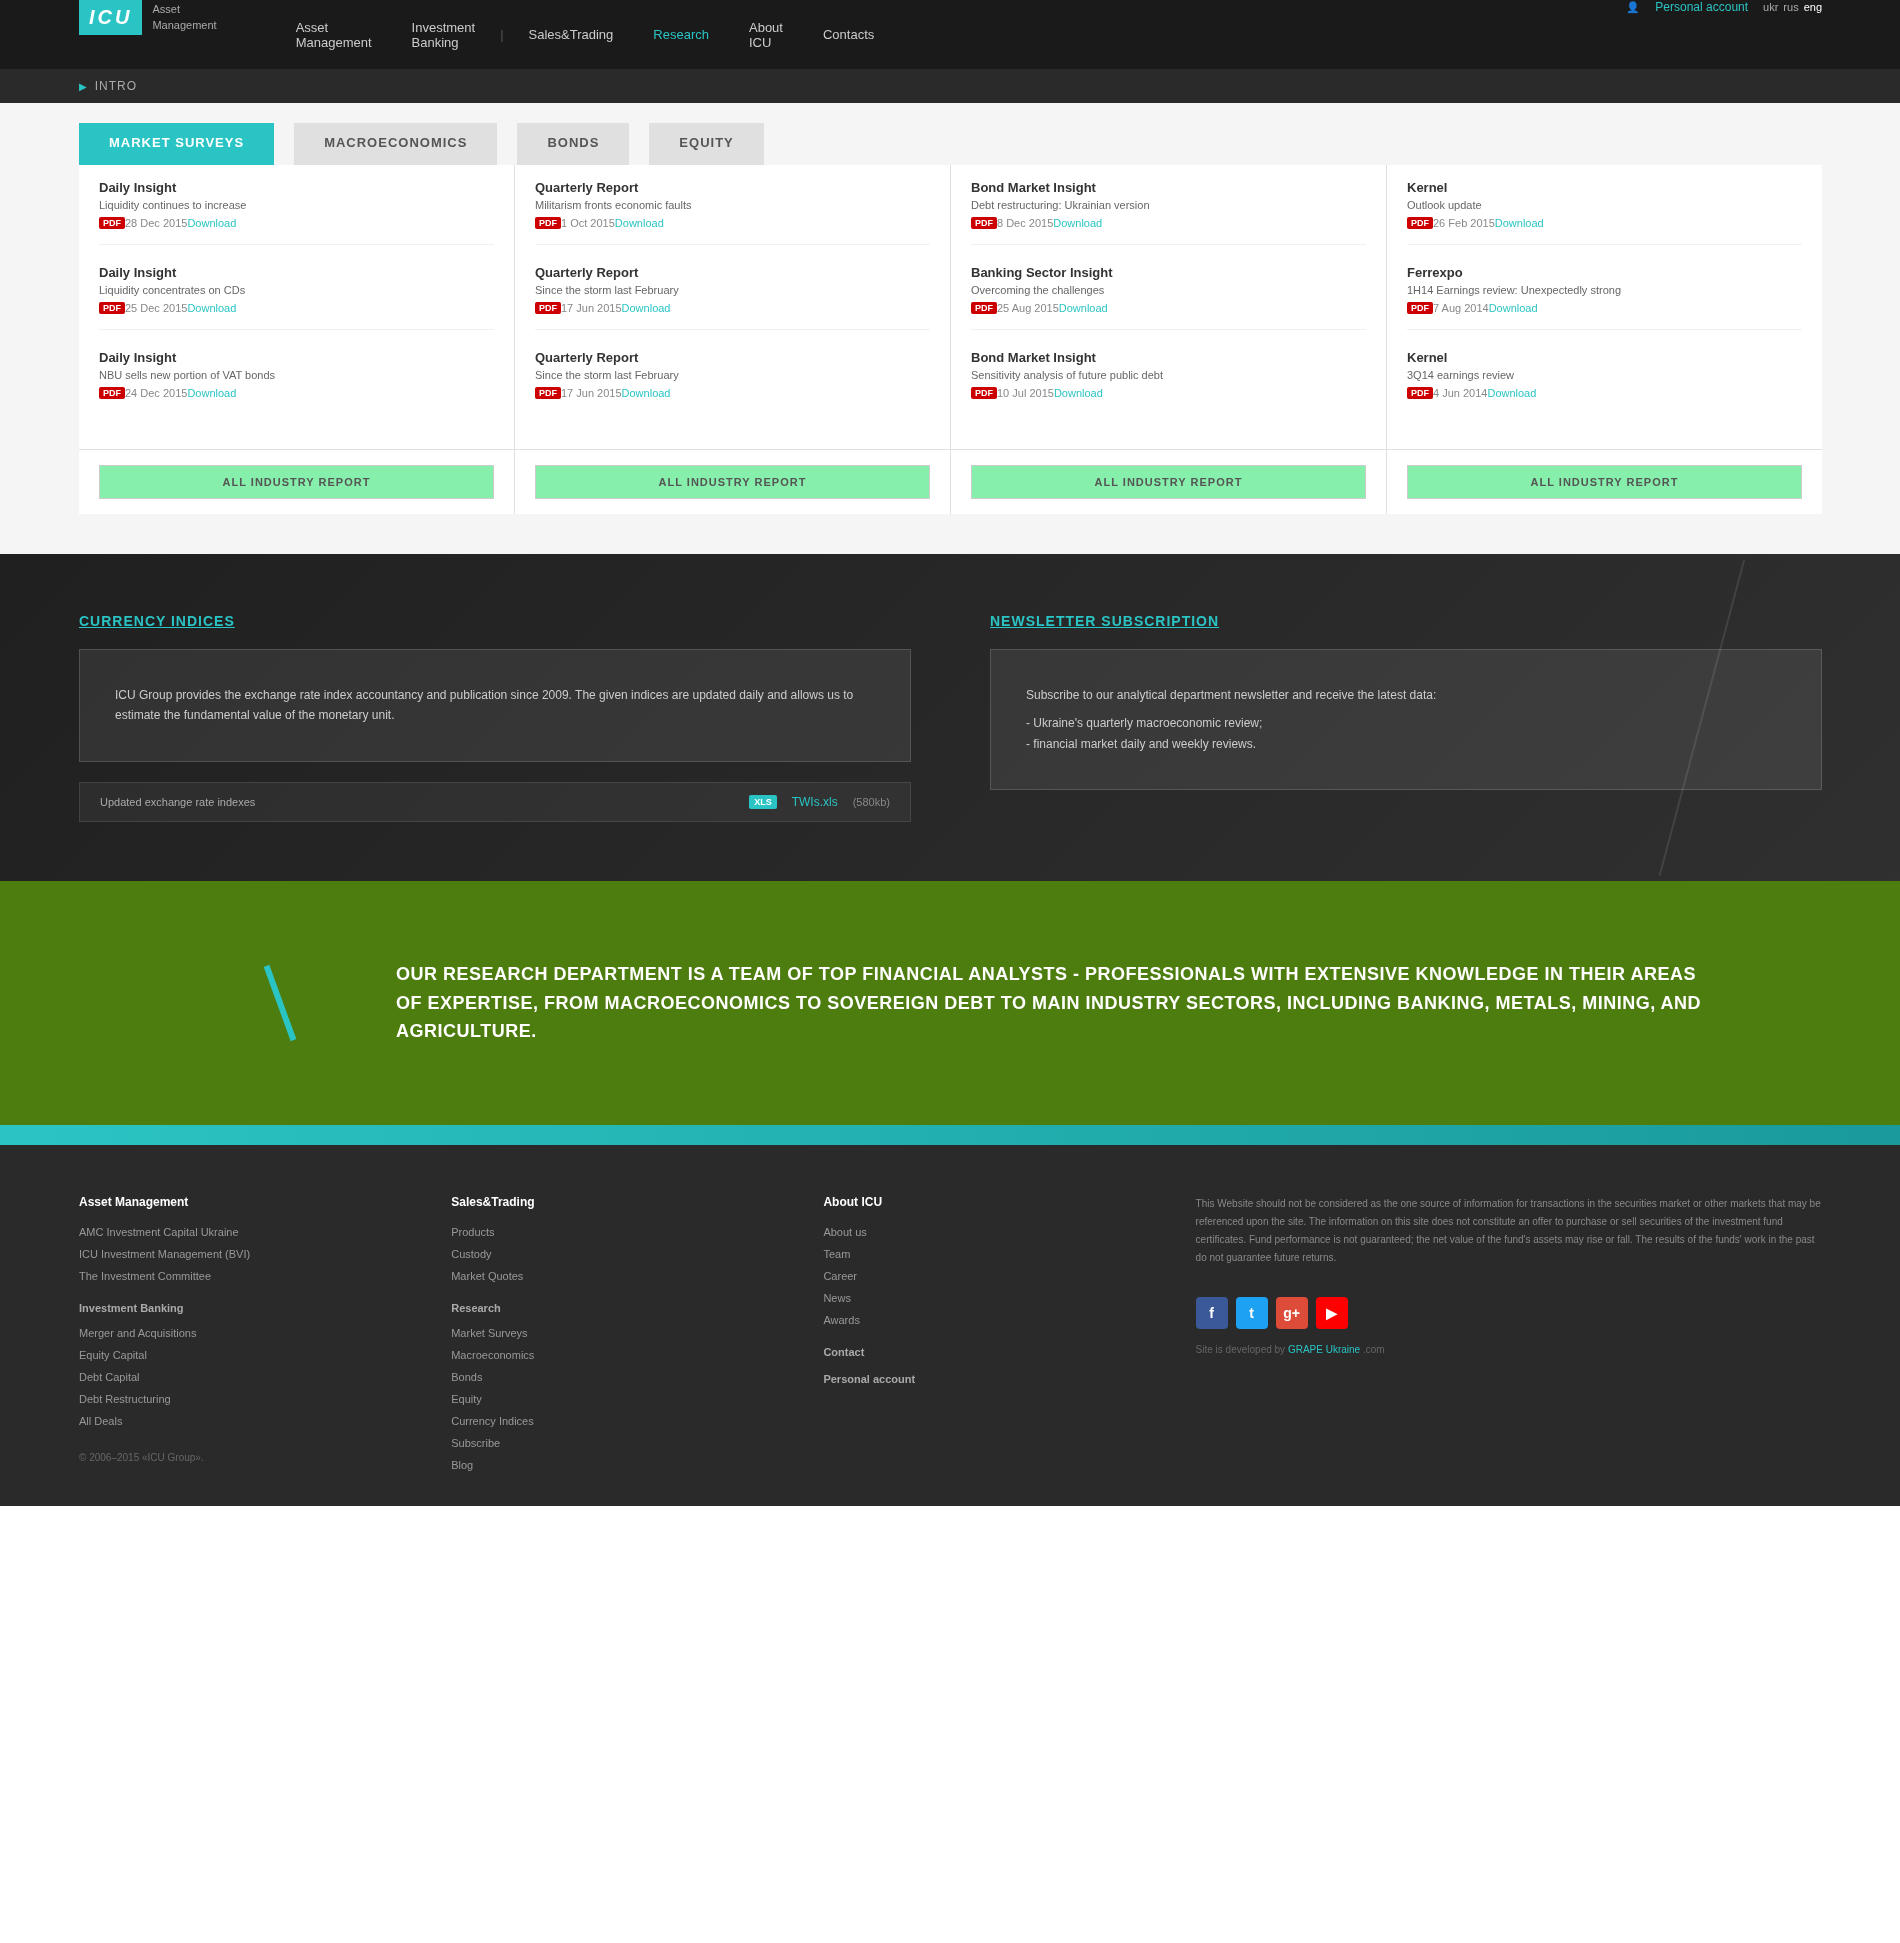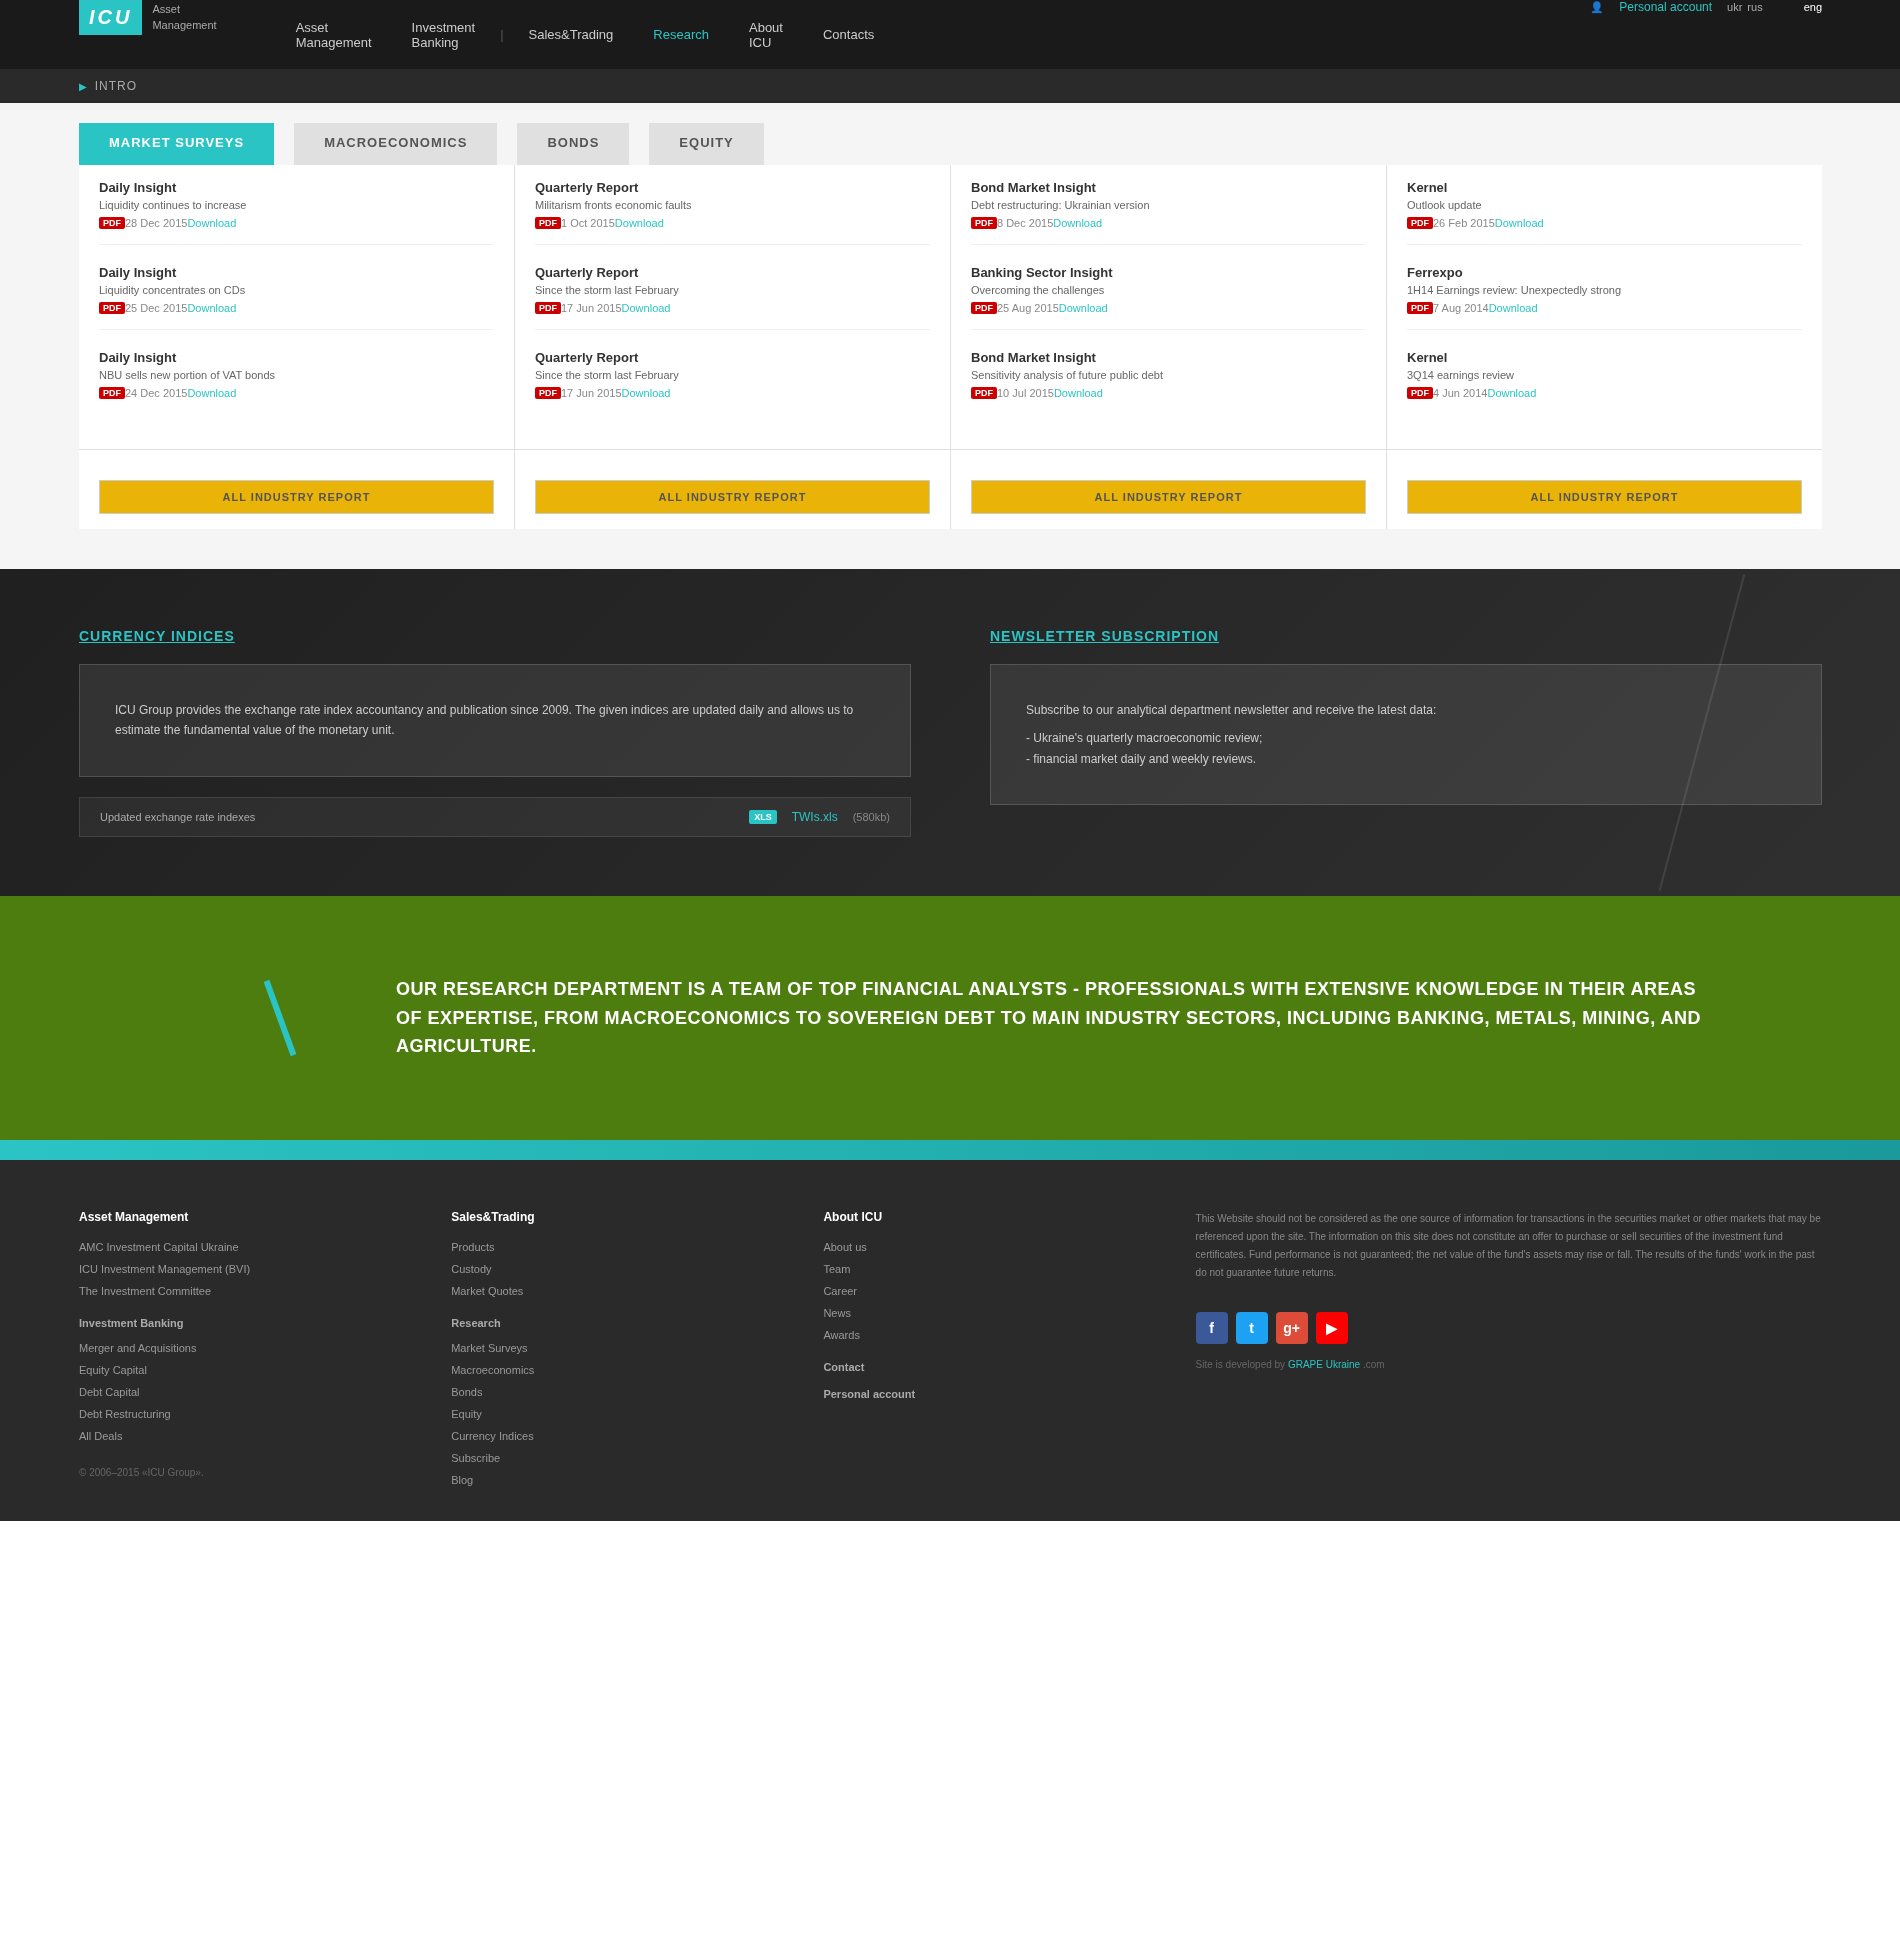--- a/index.html
+++ b/index.html
@@ -9,21 +9,21 @@
     .header { background: #1a1a1a; display: flex; align-items: flex-start; padding: 0 79px; height: 69px; position: relative; }
     .logo { display: flex; align-items: center; gap: 10px; margin-right: 59px; }
     .logo-tagline { color: #aaa; font-size: 11px; line-height: 1.4; }
     .nav-main { display: flex; align-items: center; gap: 0; flex: 1; }
     .nav-item { color: #ccc; text-decoration: none; padding: 0 20px; font-size: 13px; height: 69px; display: flex; align-items: center; }
     .nav-item.active { color: #2bc4c4; }
     .nav-divider { color: #555; padding: 0 5px; height: 69px; display: flex; align-items: center; }
     .nav-right { display: flex; align-items: center; gap: 15px; }
     .lang-switcher { display: flex; gap: 5px; }
     .lang-btn { color: #aaa; font-size: 11px; cursor: pointer; }
-    .lang-btn.active { color: #fff; margin-left: 36px; }
+    .lang-btn.active { color: #fff; }
     .personal-account { color: #2bc4c4; font-size: 12px; display: flex; align-items: center; gap: 5px; }
     .personal-icon { color: #aaa; font-size: 11px; }
 
     
     .breadcrumb-bar { background: #2a2a2a; padding: 10px 79px; display: flex; align-items: center; gap: 8px; }
     .breadcrumb-arrow { color: #2bc4c4; font-size: 10px; }
     .breadcrumb-text { color: #aaa; font-size: 12px; letter-spacing: 1px; }
 
     
     .main-content { background: #f5f5f5; padding: 0 79px 40px; }
@@ -45,21 +45,21 @@
     .report-desc { font-size: 11px; color: #666; margin-bottom: 6px; }
     .report-meta { display: flex; align-items: flex-start; gap: 0; font-size: 11px; }
     .pdf-badge { background: #c00; color: #fff; font-size: 9px; font-weight: bold; padding: 1px 4px; border-radius: 2px; }
     .report-date { color: #888; }
     .download-link { color: #2bc4c4; text-decoration: none; font-size: 11px; }
 
     
     .all-industry-row { display: flex; background: #fff; border-top: 1px solid #e0e0e0; }
     .all-industry-col { flex: 1; padding: 15px 20px; border-right: 1px solid #e0e0e0; }
     .all-industry-col:last-child { border-right: none; }
-    .all-industry-btn { display: block; width: 100%; padding: 10px 0; border: 1px solid #ccc; background: #eab308; color: #555; font-size: 11px; font-weight: bold; letter-spacing: 1px; text-align: center; cursor: pointer; text-transform: uppercase; margin-top: 15px; }
+    .all-industry-btn { display: block; width: 100%; padding: 10px 0; border: 1px solid #ccc; background: #86efac; color: #555; font-size: 11px; font-weight: bold; letter-spacing: 1px; text-align: center; cursor: pointer; text-transform: uppercase; }
 
     
     .middle-section { position: relative; background: #2a2a2a; padding: 59px 79px; display: flex; gap: 79px; overflow: hidden; }
     .middle-bg { position: absolute; top: 0; left: 0; right: 0; bottom: 0; background: linear-gradient(135deg, rgba(30,30,30,0.85) 0%, rgba(50,50,50,0.7) 100%); }
     .currency-section { position: relative; flex: 1; z-index: 2; }
     .newsletter-section { position: relative; flex: 1; z-index: 2; }
     .section-title { color: #2bc4c4; font-size: 14px; font-weight: bold; letter-spacing: 1px; text-decoration: underline; margin-bottom: 20px; text-transform: uppercase; }
     .section-box { background: rgba(255,255,255,0.08); border: 1px solid rgba(255,255,255,0.15); padding: 35px; color: #ccc; font-size: 12px; line-height: 1.7; margin-bottom: 20px; }
     .download-box { background: rgba(255,255,255,0.05); border: 1px solid rgba(255,255,255,0.1); display: flex; align-items: center; padding: 12px 20px; gap: 15px; }
     .download-box-label { color: #aaa; font-size: 11px; flex: 1; }

